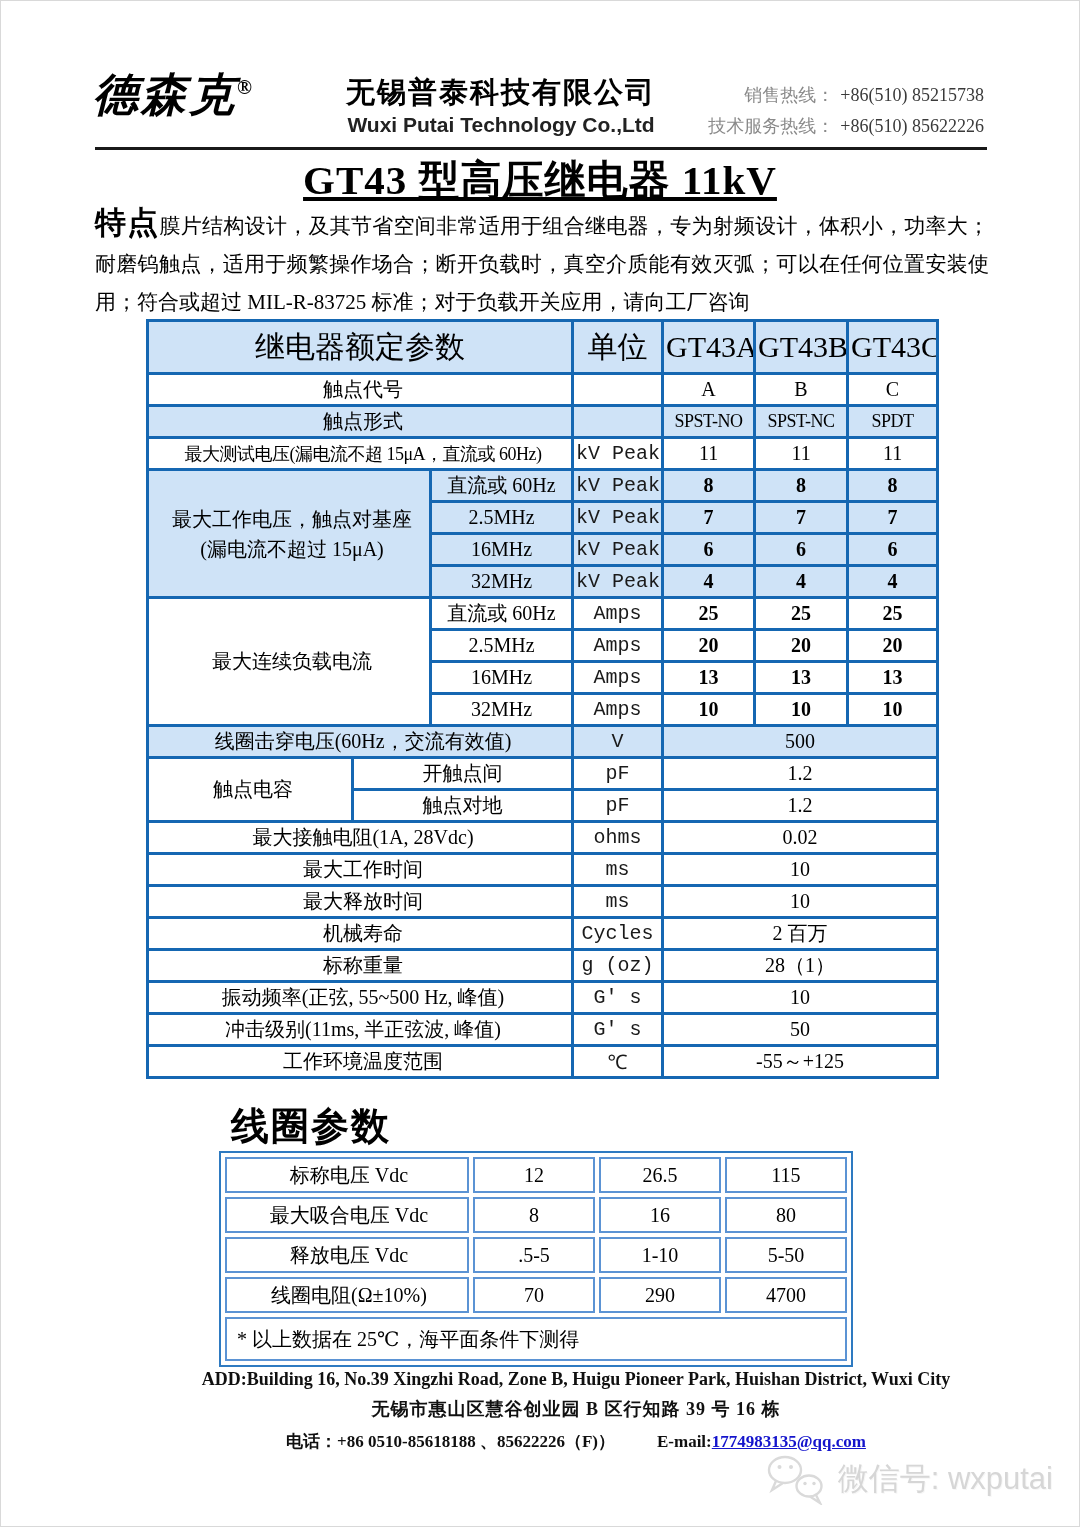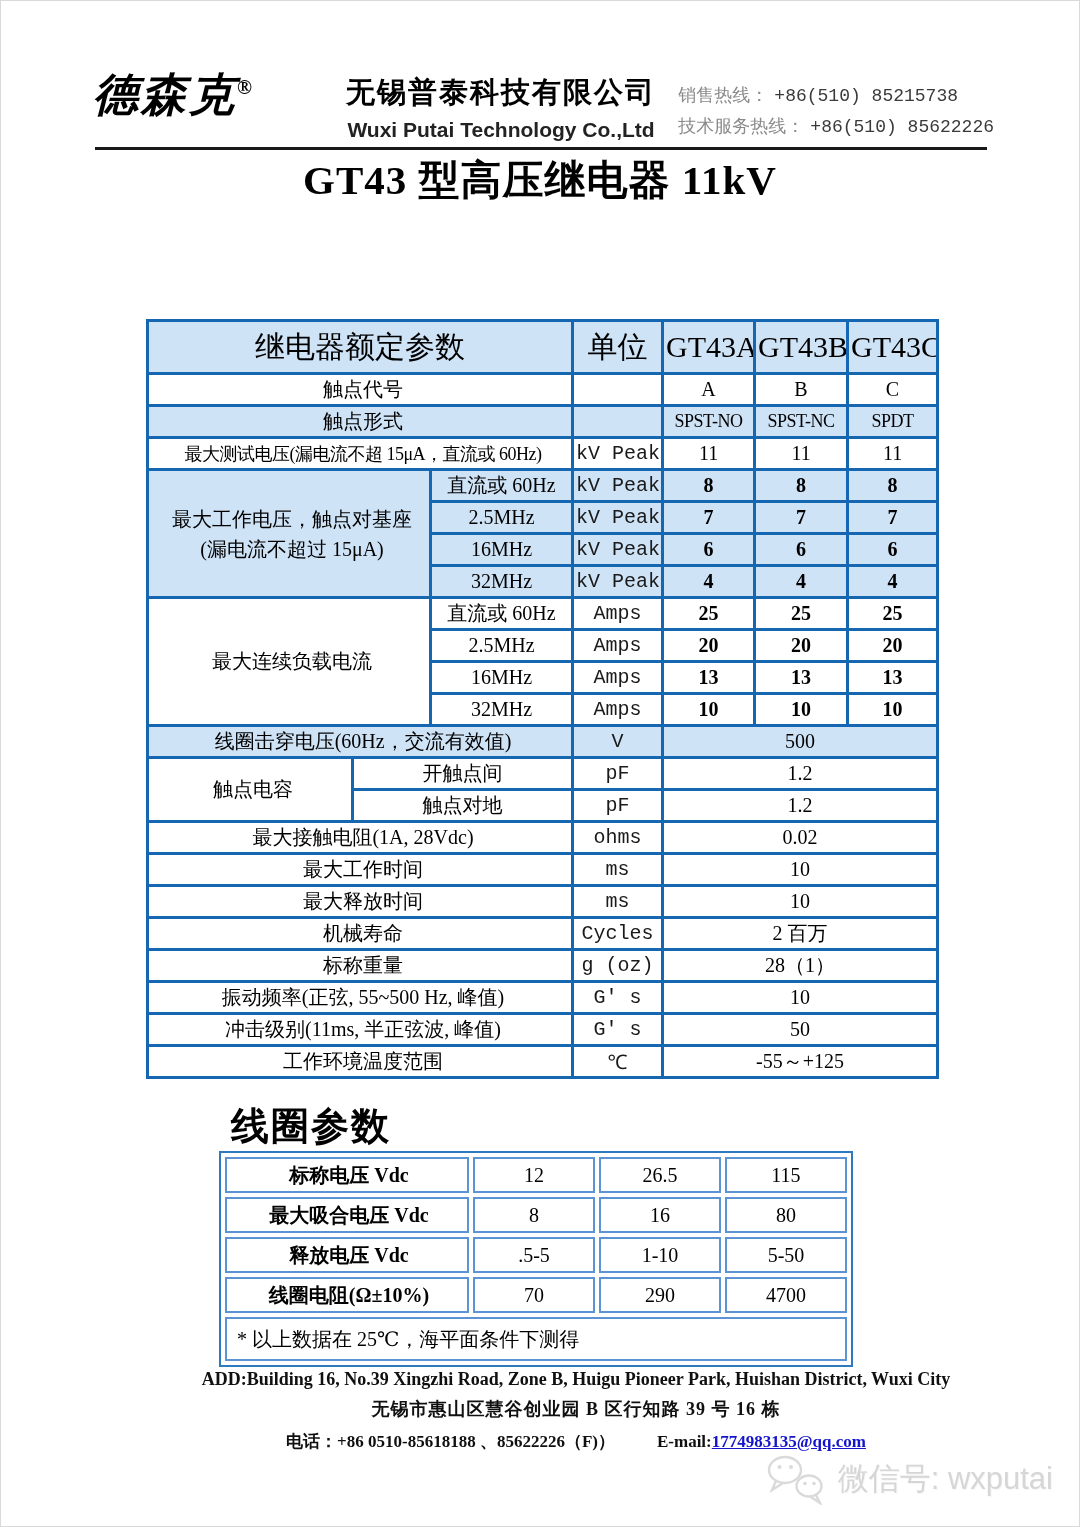--- a/index.html
+++ b/index.html
@@ -6,45 +6,45 @@
   .page{
     position:relative;width:1080px;height:1527px;background:#fff;
     font-family:"Liberation Serif","DejaVu Serif",serif;color:#000;
     overflow:hidden;box-sizing:border-box;border:1px solid #d9d9d9;
   }
   
   .logo{position:absolute;left:92px;top:70px;font-size:45px;font-weight:bold;font-style:italic;letter-spacing:3px;line-height:1.1;}
   .logo sup{font-size:20px;font-style:normal;vertical-align:super;}
   .company{position:absolute;left:320px;top:72px;width:360px;text-align:center;}
   .company-cn{font-size:29px;font-weight:600;letter-spacing:2px;}
-  .company-en{font-size:21px;font-weight:bold;font-family:"Liberation Sans","DejaVu Sans",sans-serif;margin-top:5px;color:#222;}
-  .hotlines{position:absolute;right:85px;top:82px;text-align:left;font-family:Liberation Mono, monospace;}
+  .company-en{font-size:21px;font-weight:bold;font-family:"Liberation Sans","DejaVu Sans",sans-serif;color:#222;}
+  .hotlines{position:absolute;right:95px;top:82px;text-align:right;font-family:Liberation Serif, serif;}
   .hotline-row{height:31px;font-size:18px;white-space:nowrap;}
   .hl-label{color:#8a8a8a;}
   .hl-num{color:#3a3a3a;margin-left:6px;}
   .rule{position:absolute;left:94px;top:146px;width:892px;height:3px;background:#191919;}
-  .title{position:absolute;left:0;top:152px;width:100%;text-align:center;font-size:41px;font-weight:bold;margin:0;letter-spacing:1px;}
+  .title{position:absolute;left:0;top:152px;width:100%;text-align:center;font-size:41px;font-weight:bold;margin:0;letter-spacing:1px;text-decoration:underline;}
   
   .features{position:absolute;left:94px;top:203px;width:894px;margin:0;font-size:21px;line-height:38px;text-align:justify;}
   .feat-label{font-size:31px;font-weight:600;letter-spacing:1px;}
   
   .mt{position:absolute;left:145px;top:318px;width:790px;border-collapse:collapse;table-layout:fixed;}
   .mt td{border:3px solid #1567b2;height:29px;text-align:center;font-size:20px;padding:0 2px;overflow:hidden;white-space:nowrap;}
   .mt tr.hrow td{height:50px;font-size:30px;}
   .blue{background:#cfe3f7;}
   .lbl{text-align:left;padding-left:8px !important;}
   .sm{font-size:18px !important;letter-spacing:-0.5px;}
   .unit{font-family:"Liberation Mono","DejaVu Sans Mono",monospace;font-size:17px;color:#1a1a1a;}
   .b{font-weight:bold;}
   .glbl div{line-height:30px;}
   
   .coil-h{position:absolute;left:222px;top:1092px;font-size:38px;font-weight:bold;margin:8px;letter-spacing:2px;}
   .ct{position:absolute;left:218px;top:1150px;width:634px;border:2px solid #2e7ac1;border-collapse:separate;border-spacing:4px;table-layout:fixed;background:#fff;}
   .ct td{border:2px solid #5b93d4;height:28px;font-size:20px;text-align:center;padding:2px 4px;overflow:hidden;white-space:nowrap;}
-  .ct td.lbl{padding-left:8px !important;font-weight:bold;}
+  .ct td.lbl{padding-left:8px !important;}
   .ct td.note{height:36px;text-align:left;padding-left:10px;}
   
   .footer{position:absolute;left:0;top:1368px;width:100%;text-align:center;font-weight:bold;color:#101010;margin-left:36px;}
   .addr-en{font-size:18px;}
   .addr-cn{font-size:18px;margin-top:7px;letter-spacing:1px;}
   .tel-line{font-size:17px;margin-top:9px;}
   .tel-gap{display:inline-block;width:42px;}
   .email{color:#1414cc;text-decoration:underline;font-weight:bold;}
   
   .watermark{position:absolute;right:26px;top:1452px;display:flex;align-items:center;gap:10px;color:#d6d6d6;
@@ -62,20 +62,21 @@
     <div class="company-en">Wuxi Putai Technology Co.,Ltd</div>
   </div>
   <div class="hotlines">
     <div class="hotline-row"><span class="hl-label">销售热线：</span><span class="hl-num">+86(510) 85215738</span></div>
     <div class="hotline-row"><span class="hl-label">技术服务热线：</span><span class="hl-num">+86(510) 85622226</span></div>
   </div>
   <div class="rule"></div>
 
   <h1 class="title">GT43 型高压继电器 11kV</h1>
 
+  <p class="features"><span class="feat-label">特点</span><span>膜片结构设计，及其节省空间非常适用于组合继电器，专为射频设计，体积小，功率大；耐磨钨触点，适用于频繁操作场合；断开负载时，真空介质能有效灭弧；可以在任何位置安装使用；符合或超过 MIL-R-83725 标准；对于负载开关应用，请向工厂咨询</span></p>
 
   <table class="mt">
     <colgroup>
         <col style="width:205px">
         <col style="width:78px">
         <col style="width:142px">
         <col style="width:90px">
         <col style="width:92px">
         <col style="width:93px">
         <col style="width:90px">

